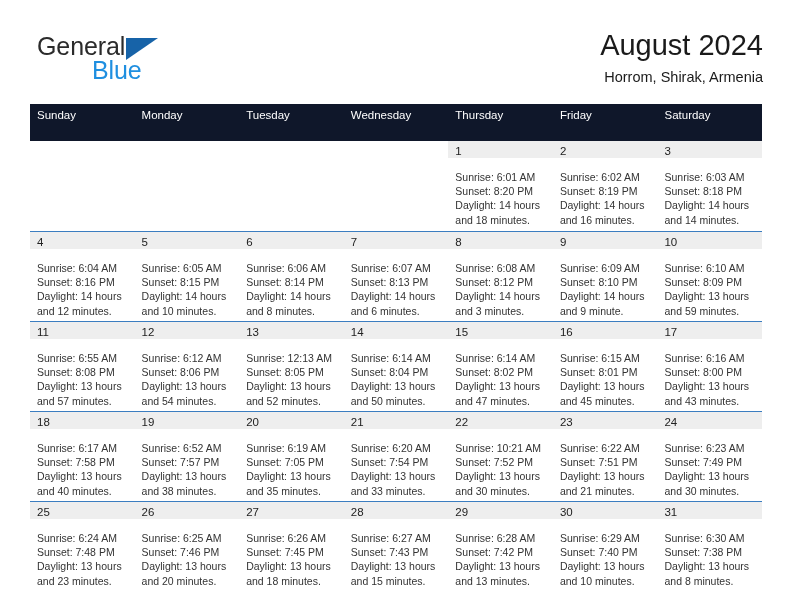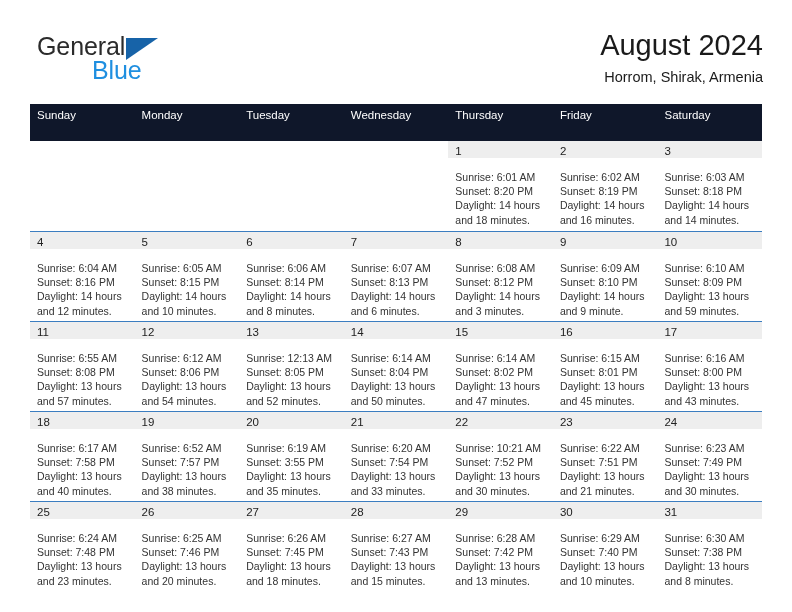--- a/index.html
+++ b/index.html
@@ -355,21 +355,21 @@
               <div>Sunrise: 6:52 AM</div>
               <div>Sunset: 7:57 PM</div>
               <div>Daylight: 13 hours</div>
               <div>and 38 minutes.</div>
             </div>
           </div>
           <div class="daycell">
             <div class="numband"><span class="daynum">20</span></div>
             <div class="details">
               <div>Sunrise: 6:19 AM</div>
-              <div>Sunset: 3:55 PM</div>
+              <div>Sunset: 7:05 PM</div>
               <div>Daylight: 13 hours</div>
               <div>and 35 minutes.</div>
             </div>
           </div>
           <div class="daycell">
             <div class="numband"><span class="daynum">21</span></div>
             <div class="details">
               <div>Sunrise: 6:20 AM</div>
               <div>Sunset: 7:54 PM</div>
               <div>Daylight: 13 hours</div>

